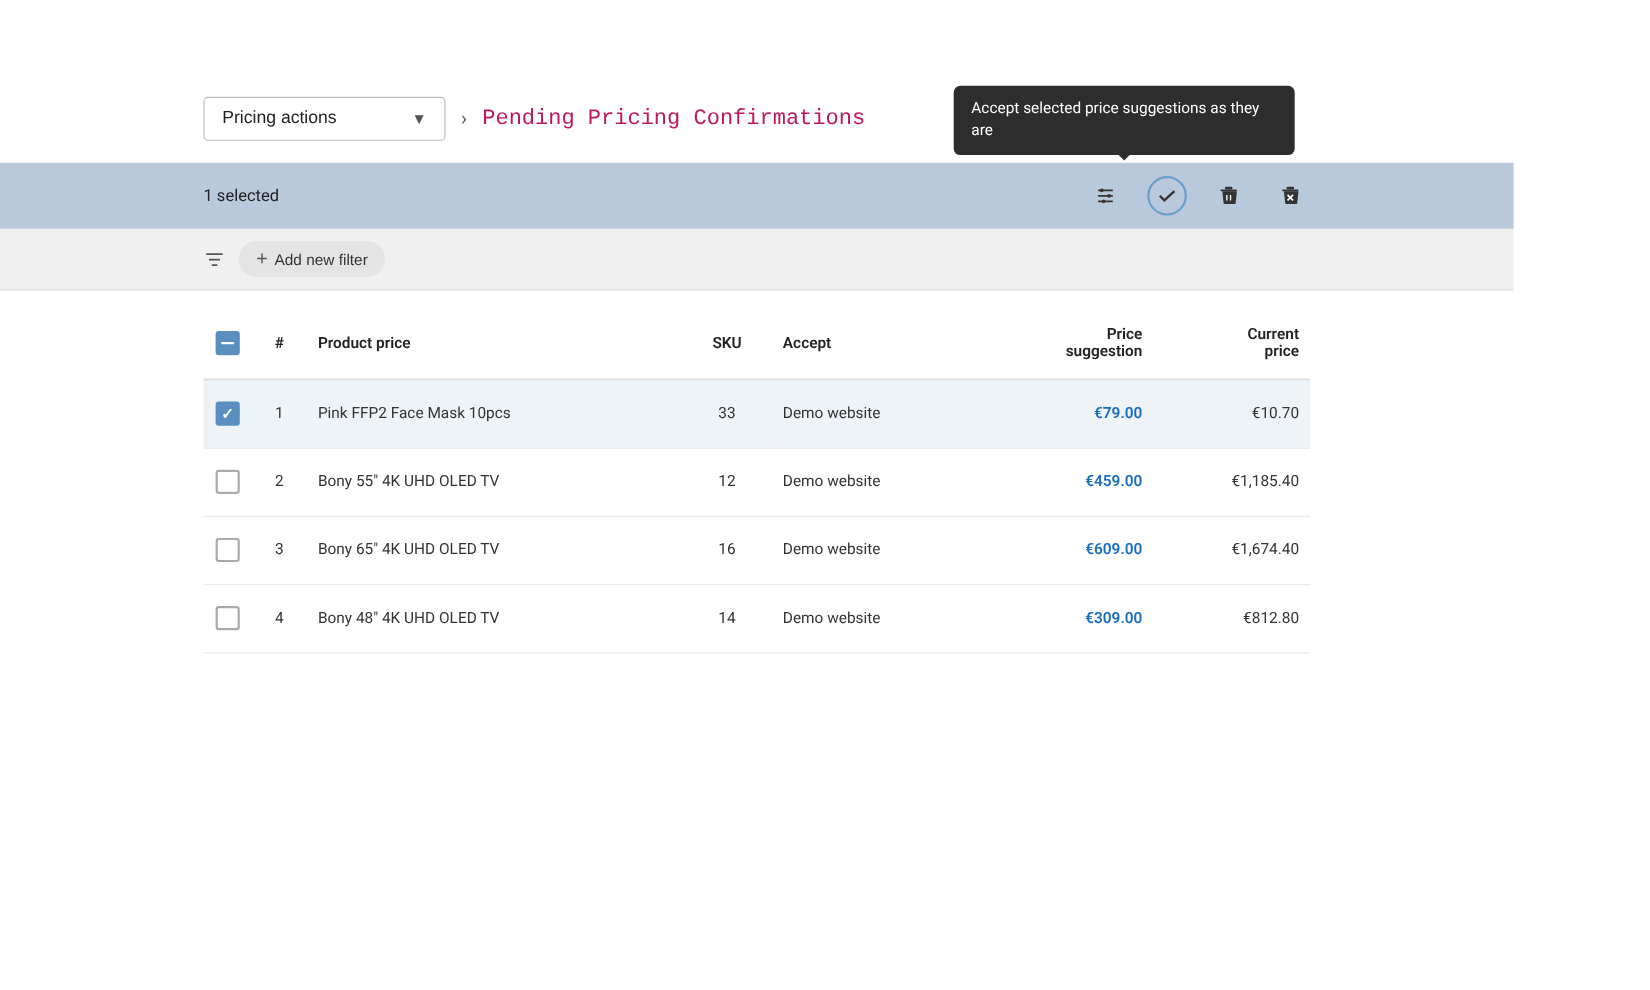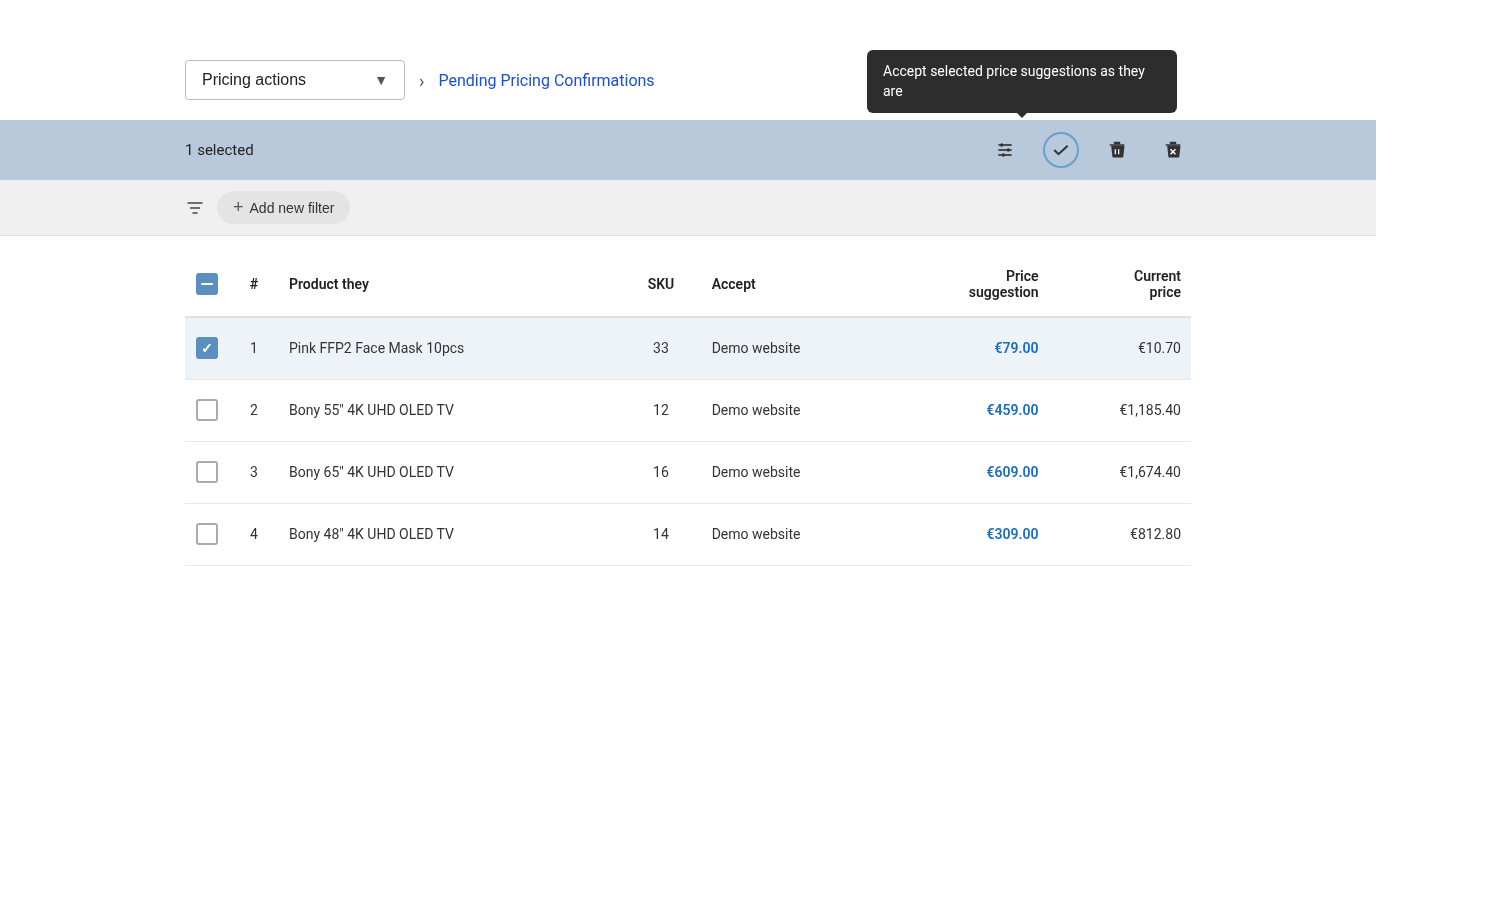--- a/index.html
+++ b/index.html
@@ -7,21 +7,21 @@
       font-family: -apple-system, BlinkMacSystemFont, 'Segoe UI', Roboto, sans-serif;
       background: #fff;
       color: #333;
       font-size: 14px;
     }
 
     .page-wrapper {
       width: 1376px;
       min-height: 900px;
       background: #fff;
-      padding: 60px 0 0 0;
+      padding: 88px 0 0 0;
     }
 
     
     .header-area {
       display: flex;
       align-items: center;
       padding: 0 185px;
       margin-bottom: 0;
       position: relative;
     }
@@ -46,22 +46,23 @@
       margin-left: 12px;
     }
 
     .breadcrumb-arrow {
       margin: 0 14px;
       color: #555;
       font-size: 18px;
     }
 
     .breadcrumb-text {
-      font-size: 16px;
-      color: #1d4ed8;
+      font-size: 20px;
+      color: #be185d;
+      font-family: Liberation Mono, monospace;
     }
 
     
     .tooltip-box {
       position: absolute;
       right: 199px;
       top: -10px;
       background: #2d2d2d;
       color: #fff;
       border-radius: 6px;
@@ -365,21 +366,21 @@
   <div class="table-container">
     <table>
       <thead>
         <tr>
           <th class="checkbox-cell">
             <div class="cb-wrapper">
               <div class="cb-indeterminate"></div>
             </div>
           </th>
           <th class="num-col">#</th>
-          <th>Product they</th>
+          <th>Product price</th>
           <th class="center">SKU</th>
           <th>Accept</th>
           <th class="right">Price<br>suggestion</th>
           <th class="right">Current<br>price</th>
         </tr>
       </thead>
       <tbody id="table-body">
       <tr style="background: rgb(238, 243, 248);">
             <td class="checkbox-cell">
               <div class="cb-wrapper">

